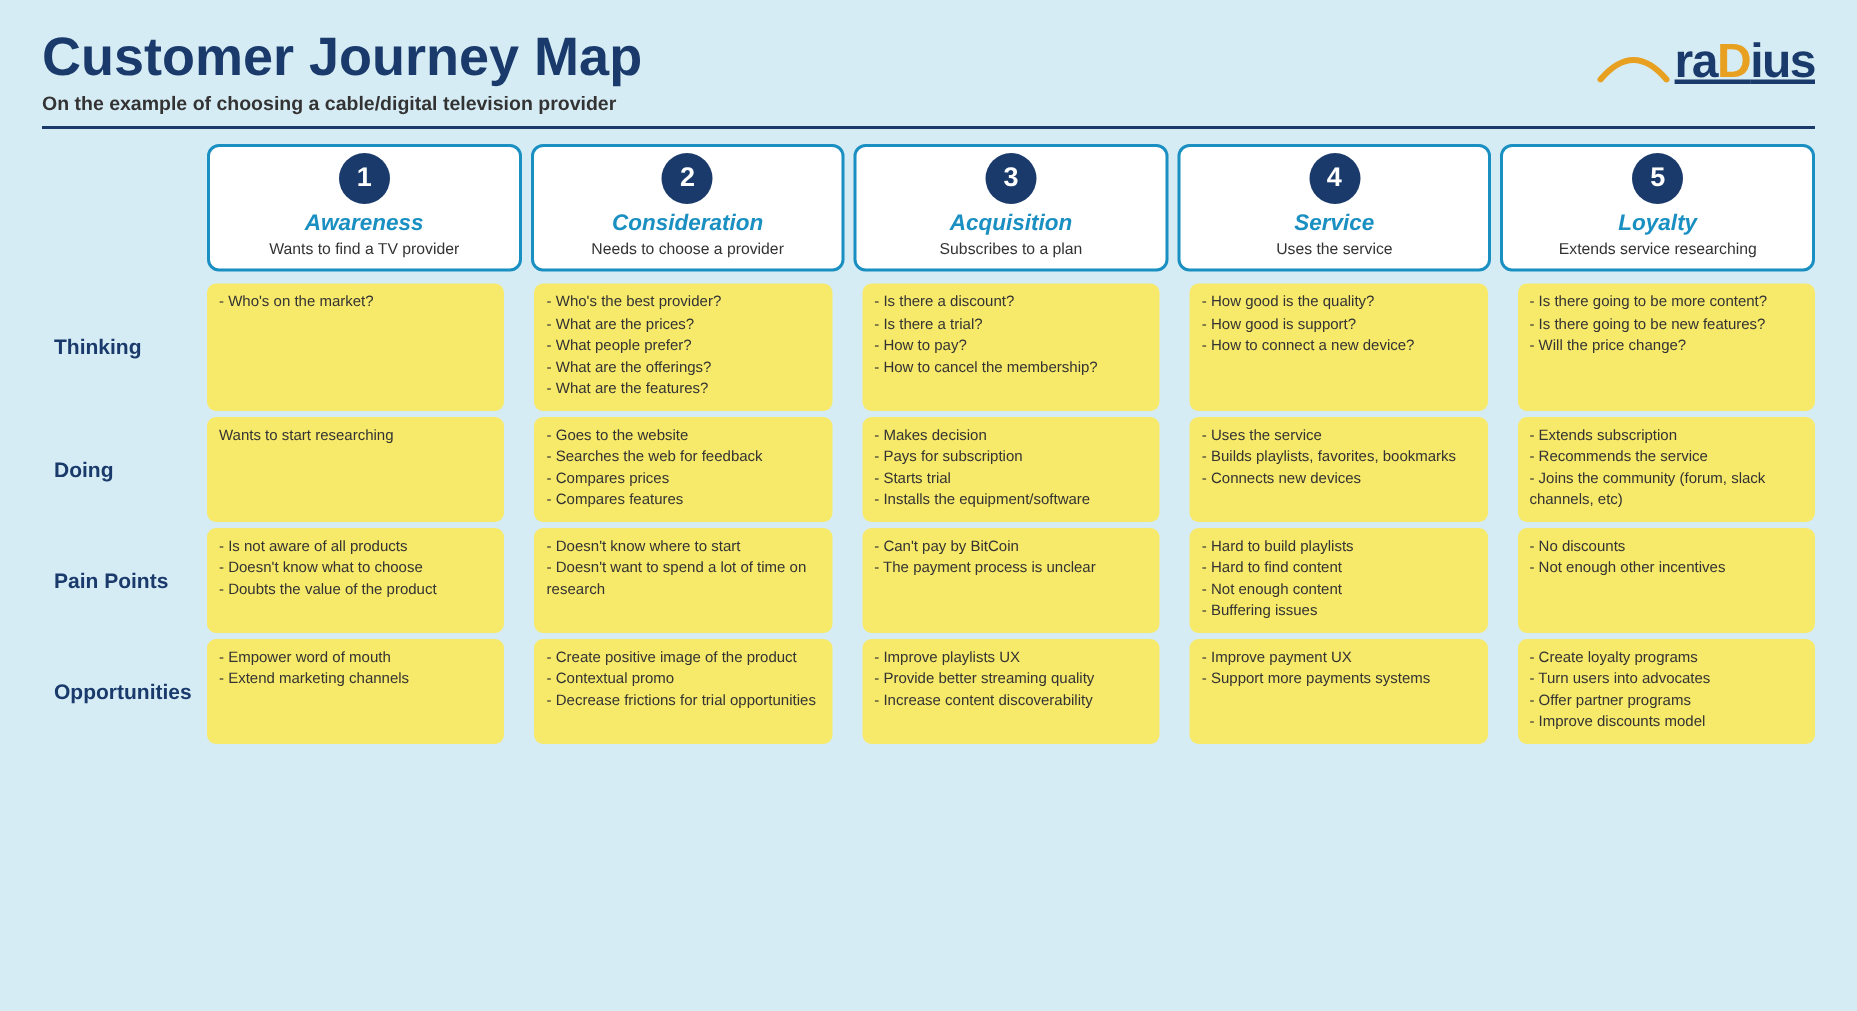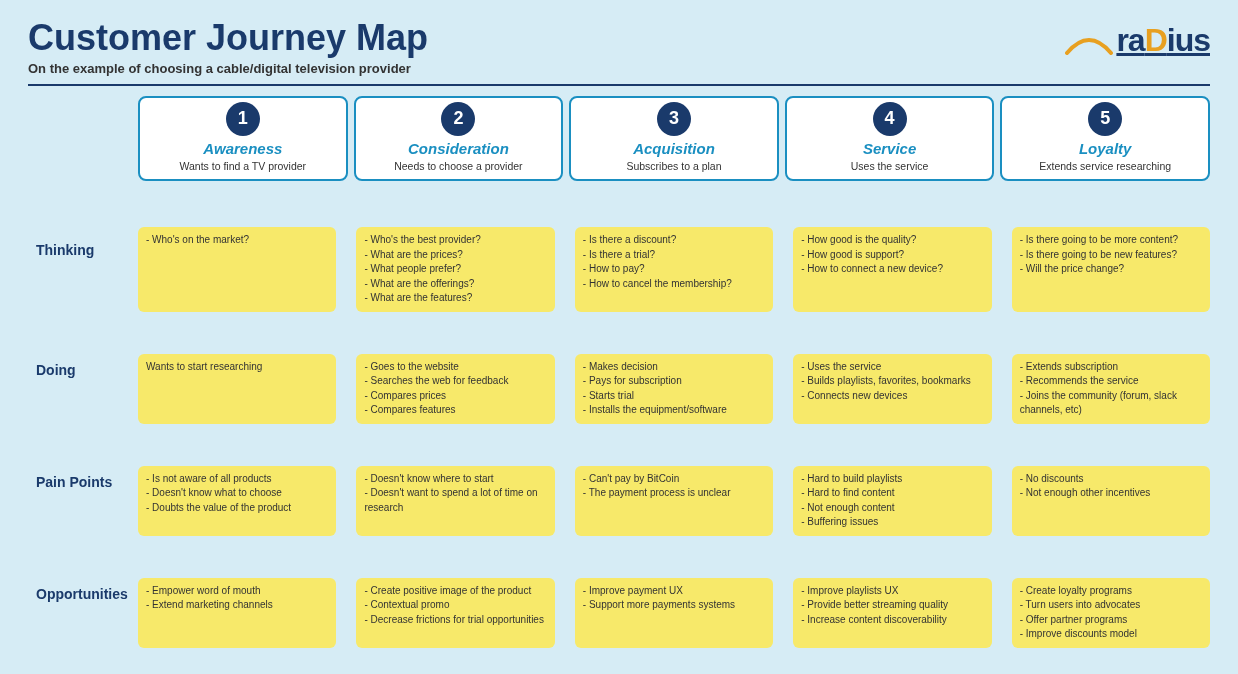--- a/index.html
+++ b/index.html
@@ -101,21 +101,20 @@
       justify-content: flex-start;
       padding: 6px 8px;
       font-size: 14px;
       font-weight: 700;
       color: #1a3a6b;
     }
     .stages-row {
       display: flex;
       flex: 1;
       gap: 20px;
-      margin-top: 38px;
     }
     .stage-cell {
       flex: 1;
       padding: 6px 8px;
       font-size: 10px;
       color: #333;
       line-height: 1.45;
       border: 2px solid #1a8fc1;
       border-radius: 8px;
       background: white;
@@ -249,18 +248,18 @@
         <div class="stage-cell">- Hard to build playlists<br>- Hard to find content<br>- Not enough content<br>- Buffering issues</div>
         <div class="stage-cell">- No discounts<br>- Not enough other incentives</div>
       </div>
   </div>
 
   <div class="full-row opp-row">
     <div class="row-label-cell">Opportunities</div>
     <div class="stages-row" id="opp-cells">
         <div class="stage-cell">- Empower word of mouth<br>- Extend marketing channels</div>
         <div class="stage-cell">- Create positive image of the product<br>- Contextual promo<br>- Decrease frictions for trial opportunities</div>
+        <div class="stage-cell">- Improve playlists UX<br>- Provide better streaming quality<br>- Increase content discoverability</div>
         <div class="stage-cell">- Improve payment UX<br>- Support more payments systems</div>
-        <div class="stage-cell">- Improve playlists UX<br>- Provide better streaming quality<br>- Increase content discoverability</div>
         <div class="stage-cell">- Create loyalty programs<br>- Turn users into advocates<br>- Offer partner programs<br>- Improve discounts model</div>
       </div>
   </div>
 </div>
 
 </body></html>

